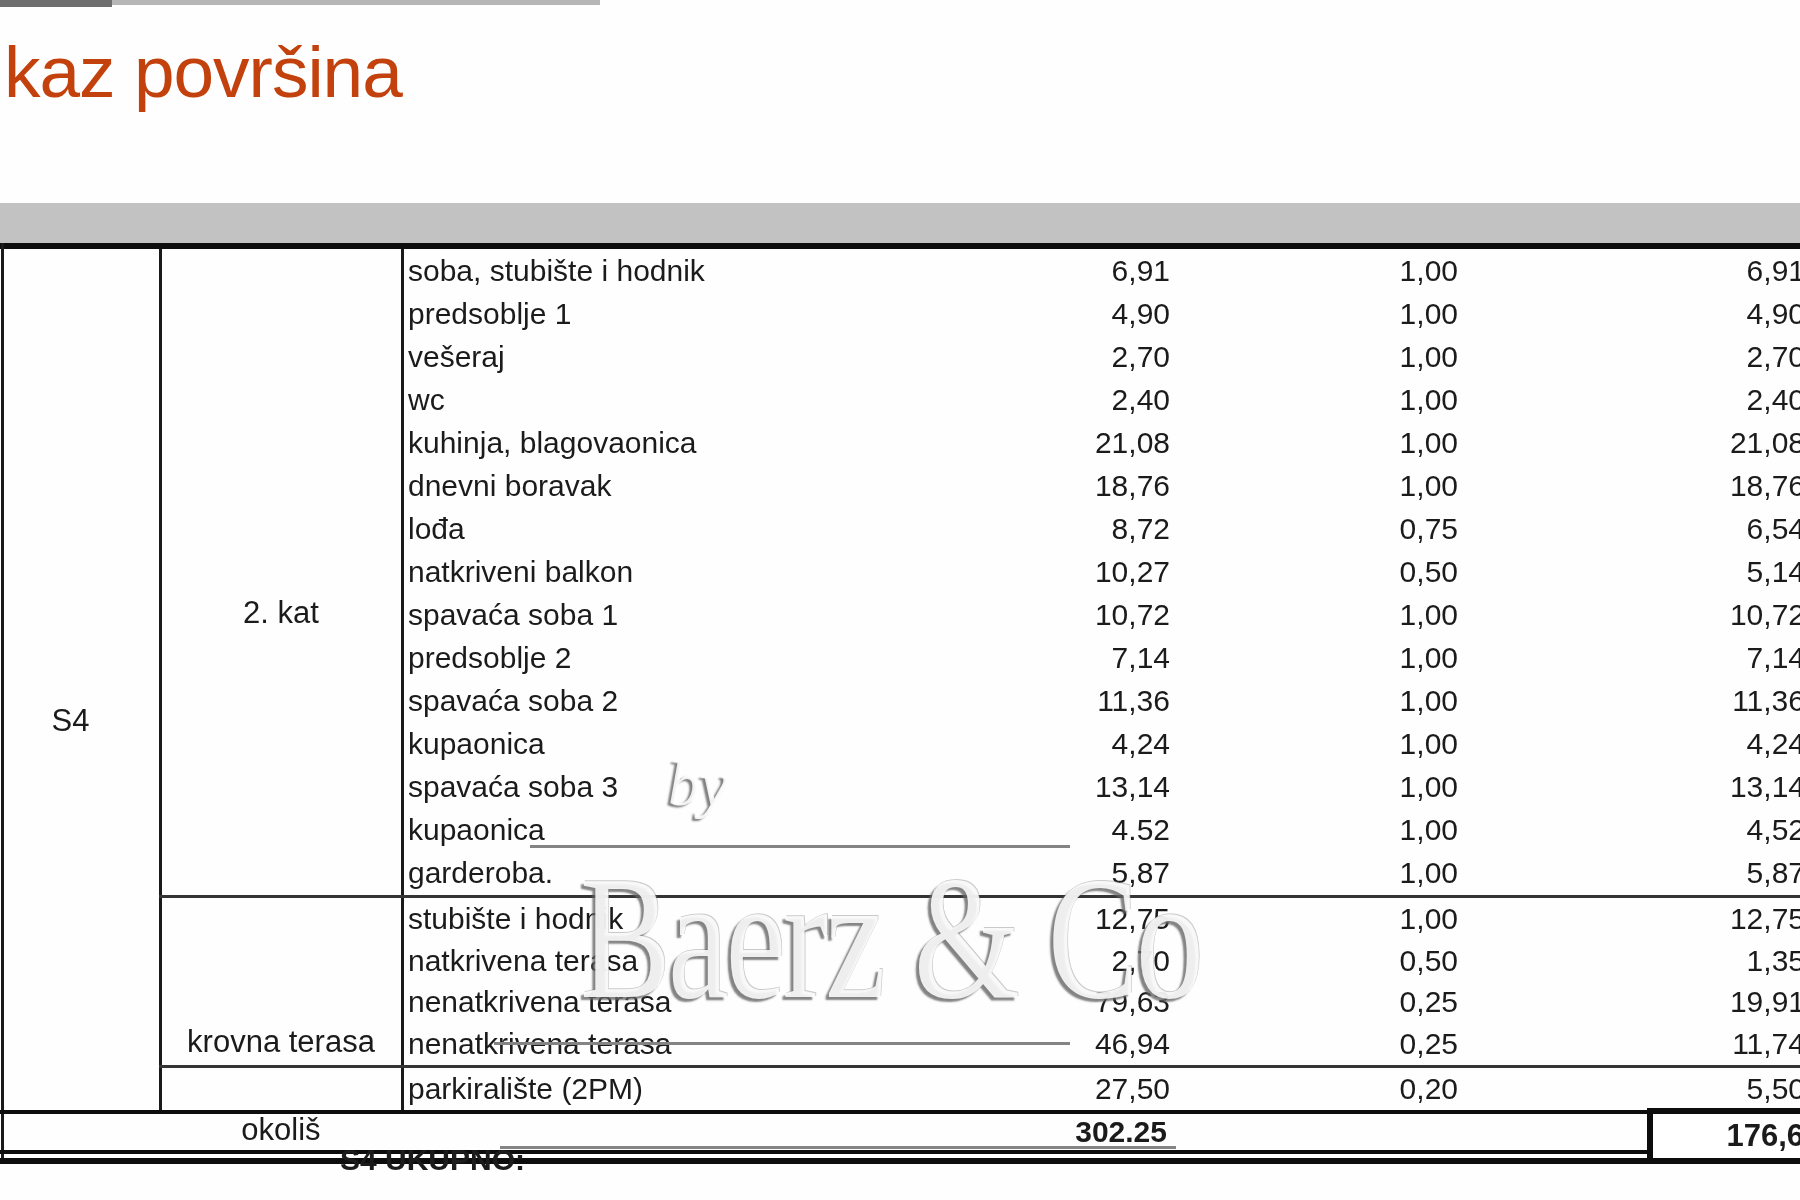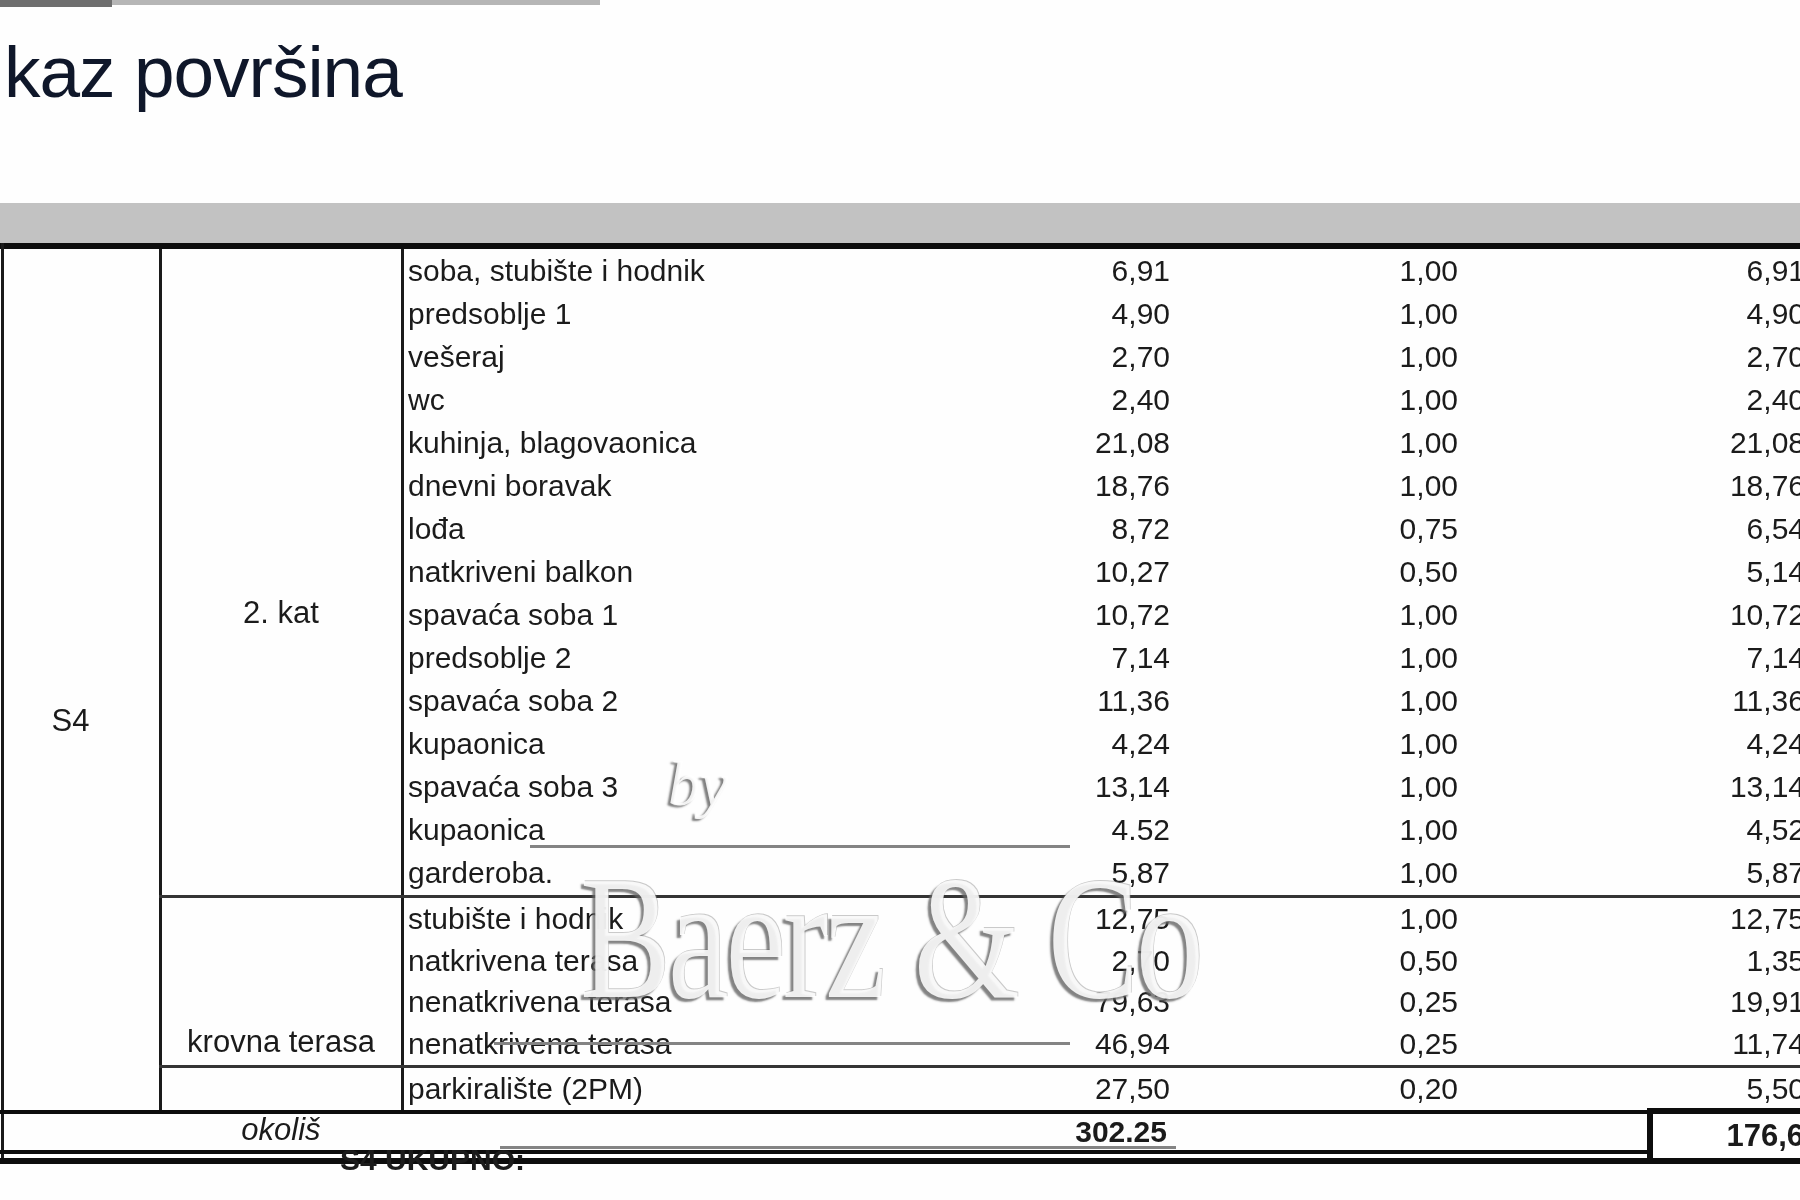--- a/index.html
+++ b/index.html
@@ -5,41 +5,41 @@
   html,body{margin:0;padding:0;background:#ffffff;}
   #page{
     position:relative;width:1800px;height:1200px;overflow:hidden;
     background:#fefefe;font-family:"Liberation Sans",sans-serif;color:#1b1b1b;
   }
   .abs{position:absolute;}
   
   #top-artifact{left:0;top:0;width:600px;height:5px;background:#b6b6b6;z-index:1;}
   #top-artifact-dark{left:0;top:0;width:112px;height:7px;background:#6e6e6e;z-index:2;}
   
-  #title{left:4px;top:34px;font-size:73px;letter-spacing:-1px;color:#0f172a;line-height:1.05;z-index:2;text-align:right;}
+  #title{left:4px;top:34px;font-size:73px;letter-spacing:-1px;color:#c2410c;line-height:1.05;z-index:2;text-align:right;}
   
   #gray-band{left:0;top:203px;width:1800px;height:40px;background:#c2c2c2;z-index:2;}
   #top-border{left:0;top:243px;width:1800px;height:6px;background:#0d0d0d;z-index:2;}
   
   .vline{width:3px;background:#1a1a1a;z-index:2;}
   #left-border{left:1px;top:243px;height:915px;}
   #vline-1{left:159px;top:249px;height:861px;}
   #vline-2{left:401px;top:249px;height:861px;}
   .gline{left:159px;width:1641px;height:3px;background:#343434;z-index:2;}
   #group-border-1{top:895px;}
   #group-border-2{top:1065px;}
   #ukupno-top-border{left:0;top:1110px;width:1652px;height:4px;background:#0d0d0d;z-index:2;}
   #bottom-line-a{left:0;top:1150px;width:1652px;height:4px;background:#0d0d0d;z-index:2;}
   #bottom-line-b{left:0;top:1158px;width:1652px;height:6px;background:#0d0d0d;z-index:2;}
   
   .merge-cell{display:flex;align-items:center;justify-content:center;font-size:31px;z-index:3;margin-top:41px;}
   #cell-s4{left:4px;top:249px;width:155px;height:861px;padding-right:22px;box-sizing:border-box;}
   #cell-kat{left:161px;top:249px;width:240px;height:646px;}
   #cell-terasa{left:161px;top:898px;width:240px;height:206px;}
-  #cell-okolis{left:161px;top:1068px;width:240px;height:42px;font-style:italic;}
+  #cell-okolis{left:161px;top:1068px;width:240px;height:42px;}
   
   .rows{display:flex;flex-direction:column;z-index:3;}
   #rows-g1{left:0;top:249px;width:1810px;height:646px;}
   #rows-g2{left:0;top:898px;width:1810px;height:167px;}
   #rows-g3{left:0;top:1068px;width:1810px;height:42px;}
   .row{flex:1;display:grid;grid-template-columns:762px 288px 347px;align-items:center;
        padding-left:408px;font-size:30px;}
   .cell-nm{display:flex;justify-content:space-between;align-items:baseline;}
   .num{text-align:right;white-space:nowrap;}
   

